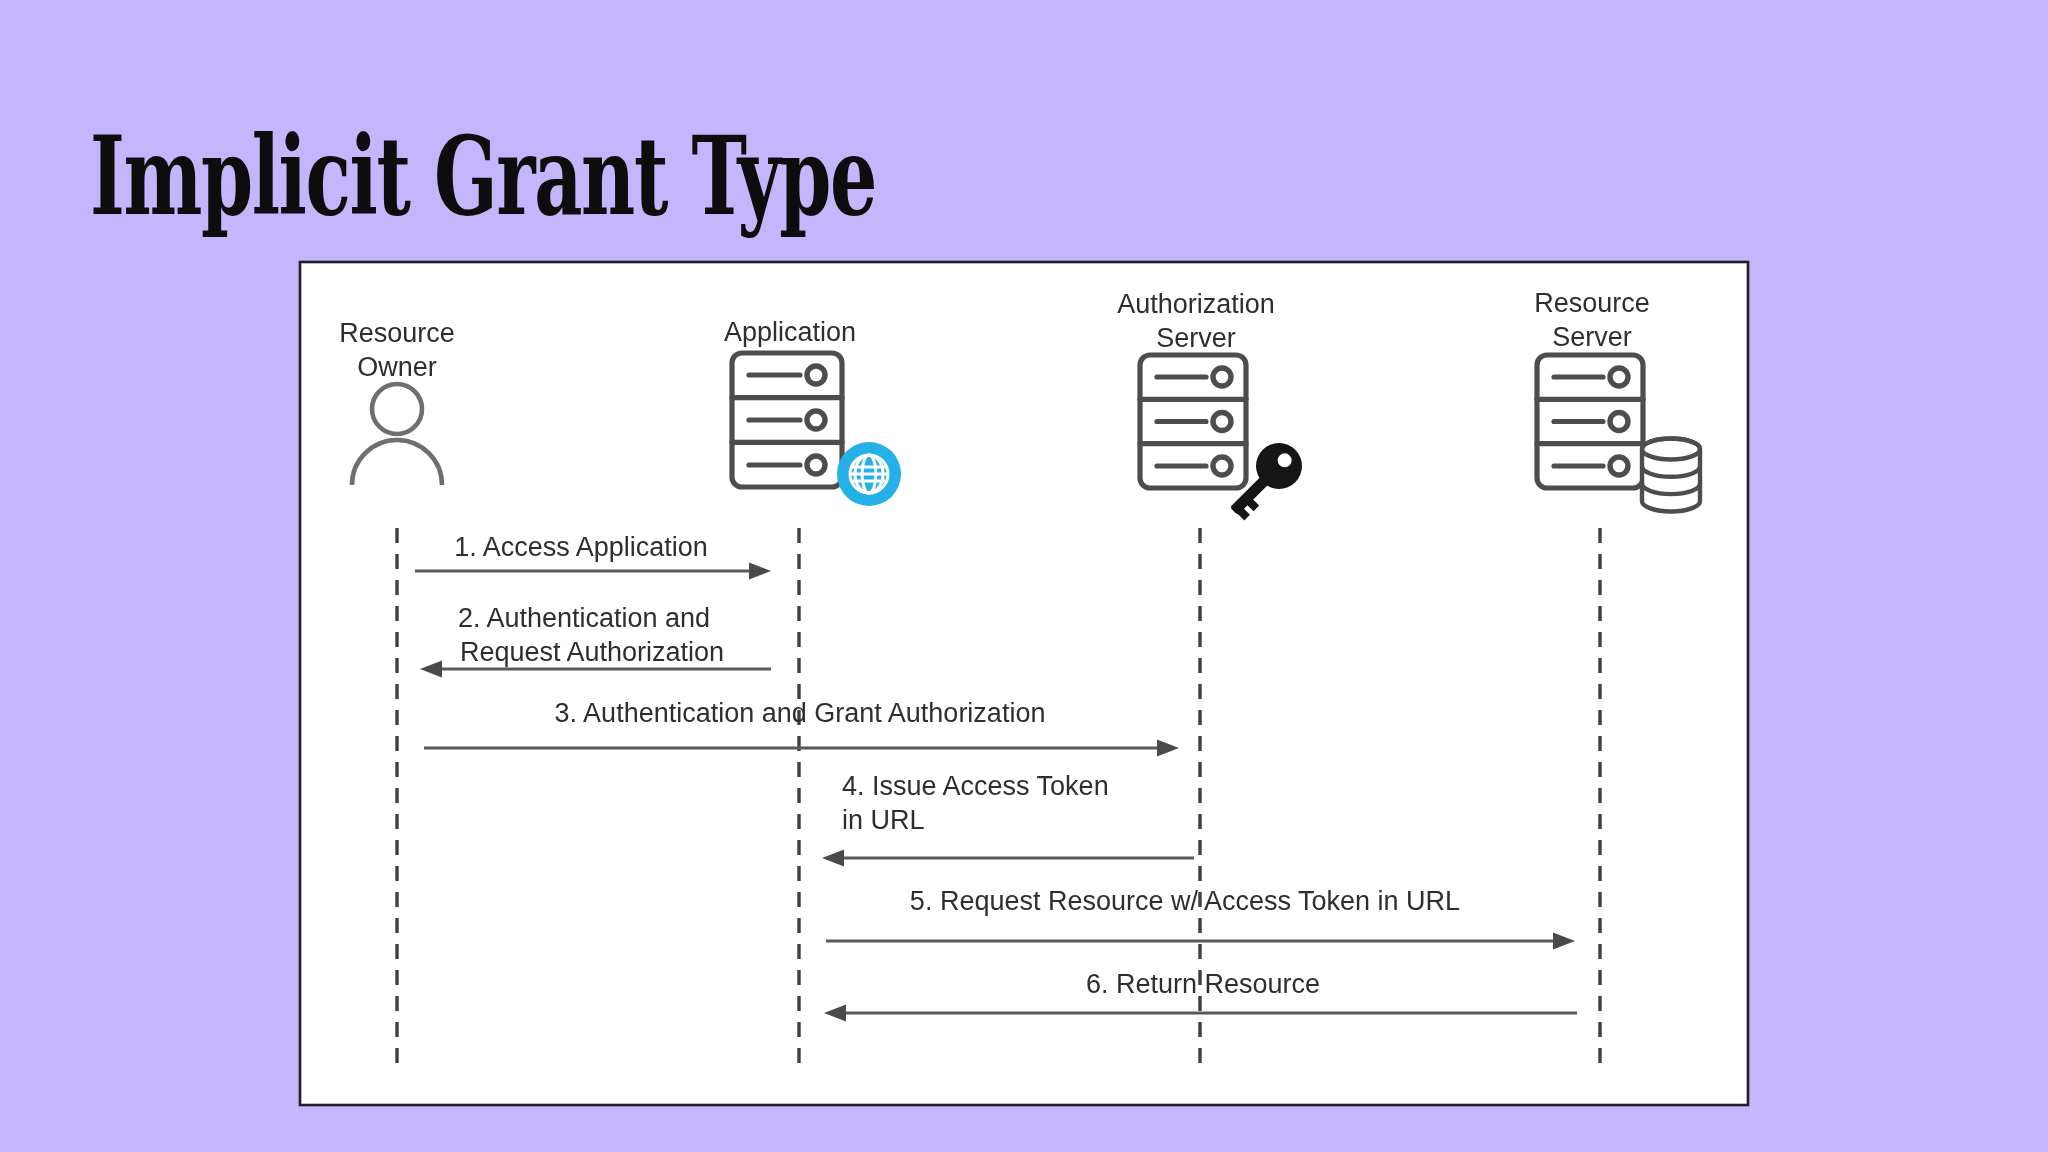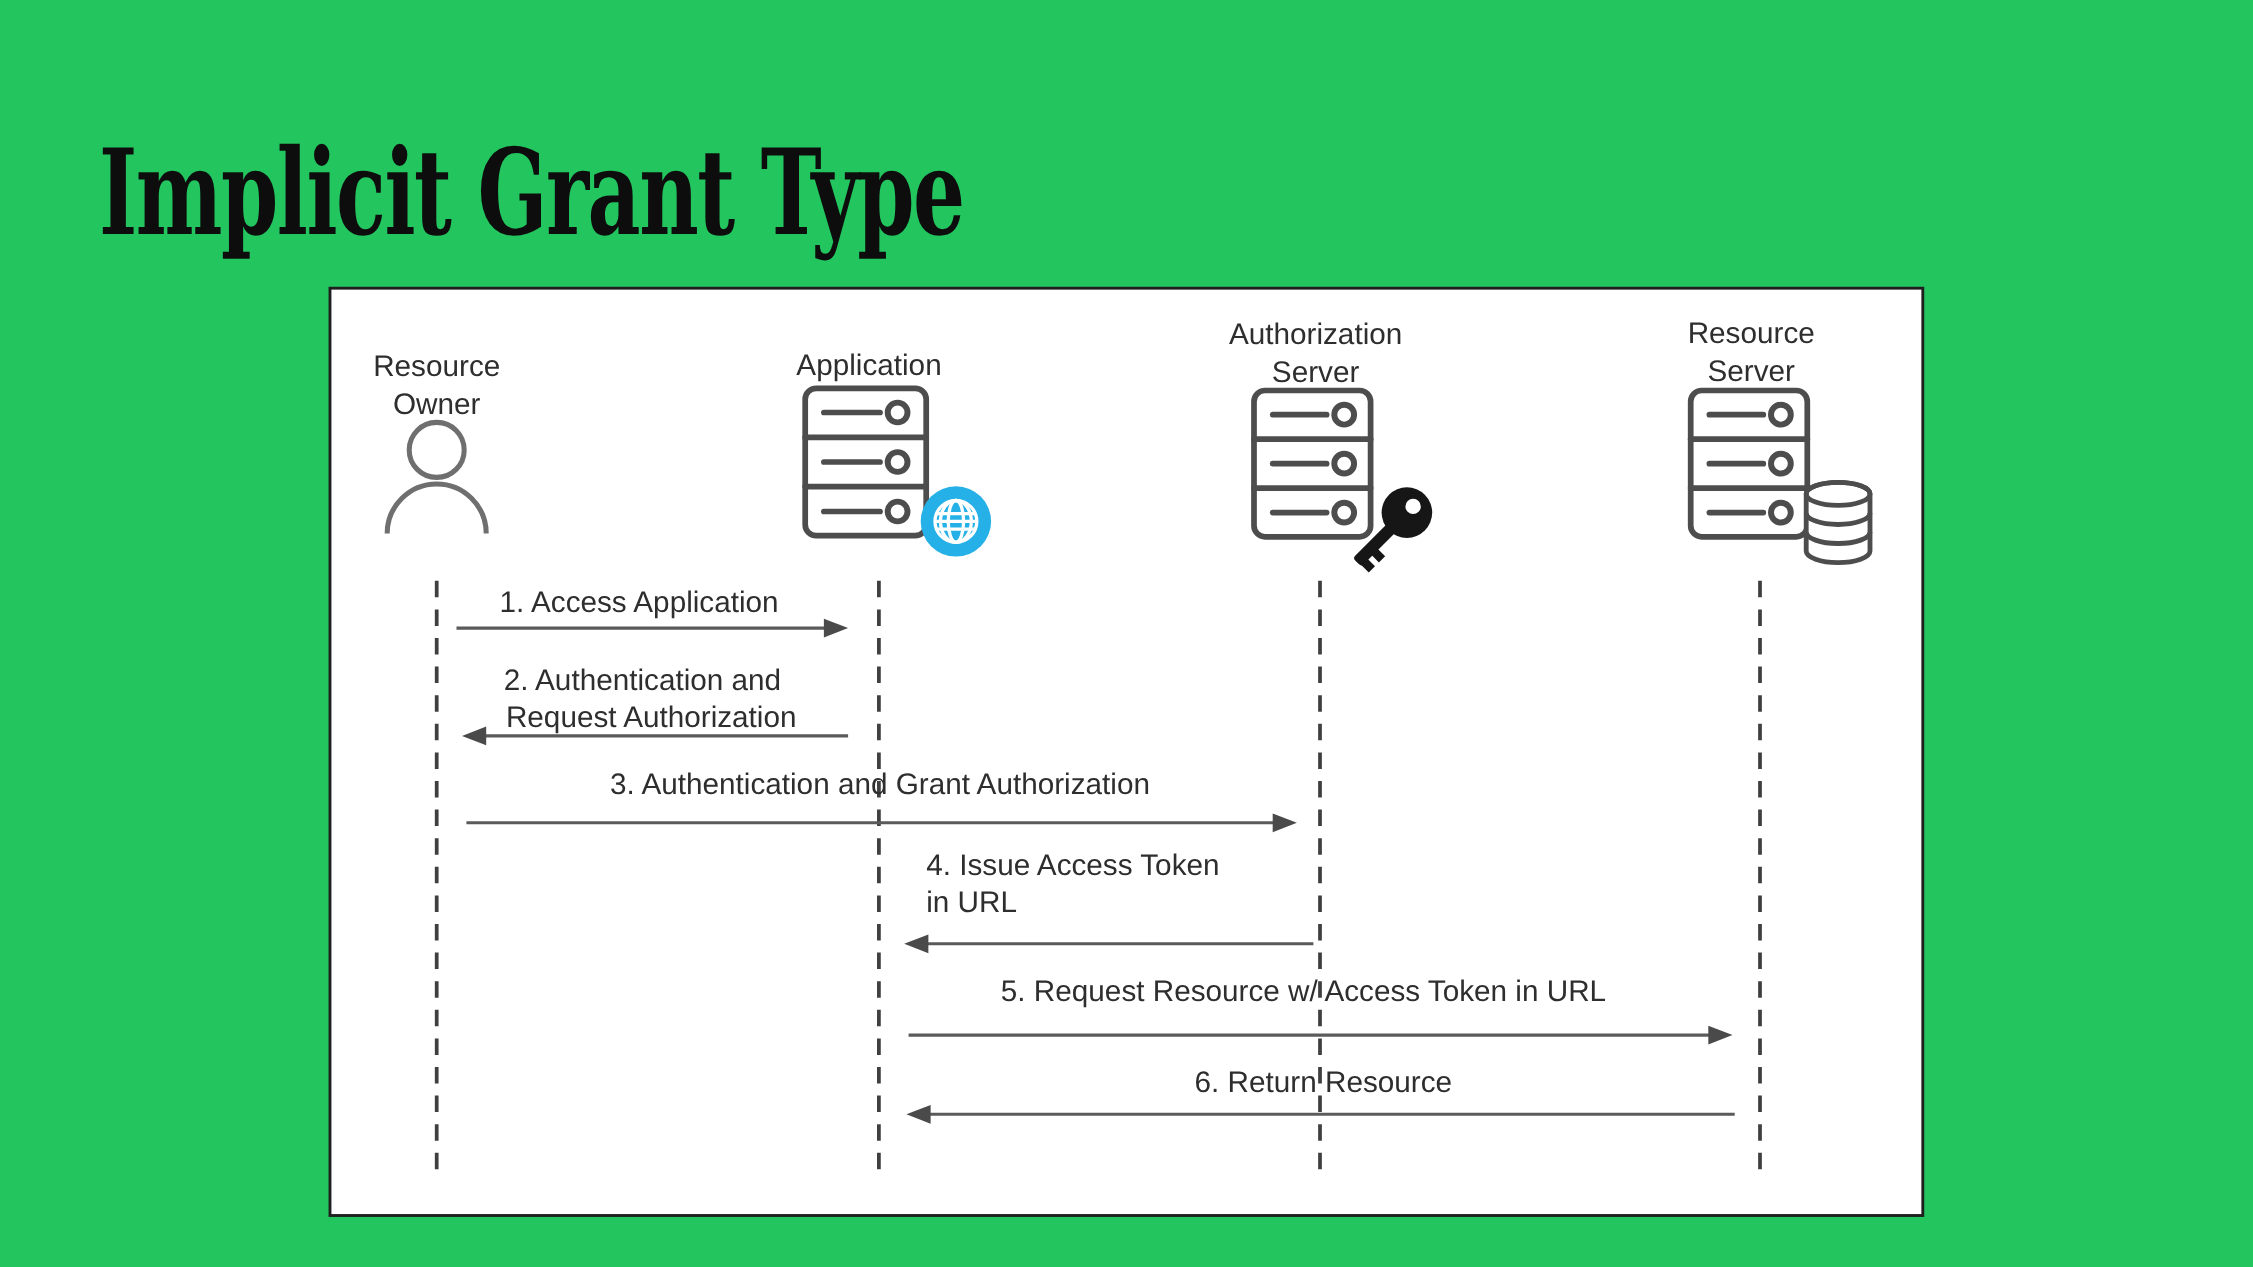--- a/index.html
+++ b/index.html
@@ -1,17 +1,17 @@
 <!DOCTYPE html>
 <html><head>
 <meta charset="utf-8">
 <style>
   html,body { margin:0; padding:0; }
   body { width:2048px; height:1152px; background:#ffffff; overflow:hidden; }
-  .stage { position:relative; width:2048px; height:1152px; background:#22c55e; }
+  .stage { position:relative; width:2048px; height:1152px; background:#c4b5fd; }
   .slide-title {
     position:absolute; left:90px; top:122px; margin:0;
     font-family:"DejaVu Serif", serif; font-weight:bold; font-size:108px;
     color:#0d0d0d; letter-spacing:-2px; white-space:nowrap;
     transform:scaleX(0.69); transform-origin:left top; line-height:1;
   }
   .diagram-svg { position:absolute; left:0; top:0; }
   .frame { fill:#ffffff; stroke:#1f1f1f; stroke-width:2.6; }
   .lifeline { stroke:#3f3f3f; stroke-width:3.4; stroke-dasharray:15 11; fill:none; }
   .srv { fill:#ffffff; stroke:#4d4d4d; stroke-width:5.2; }

